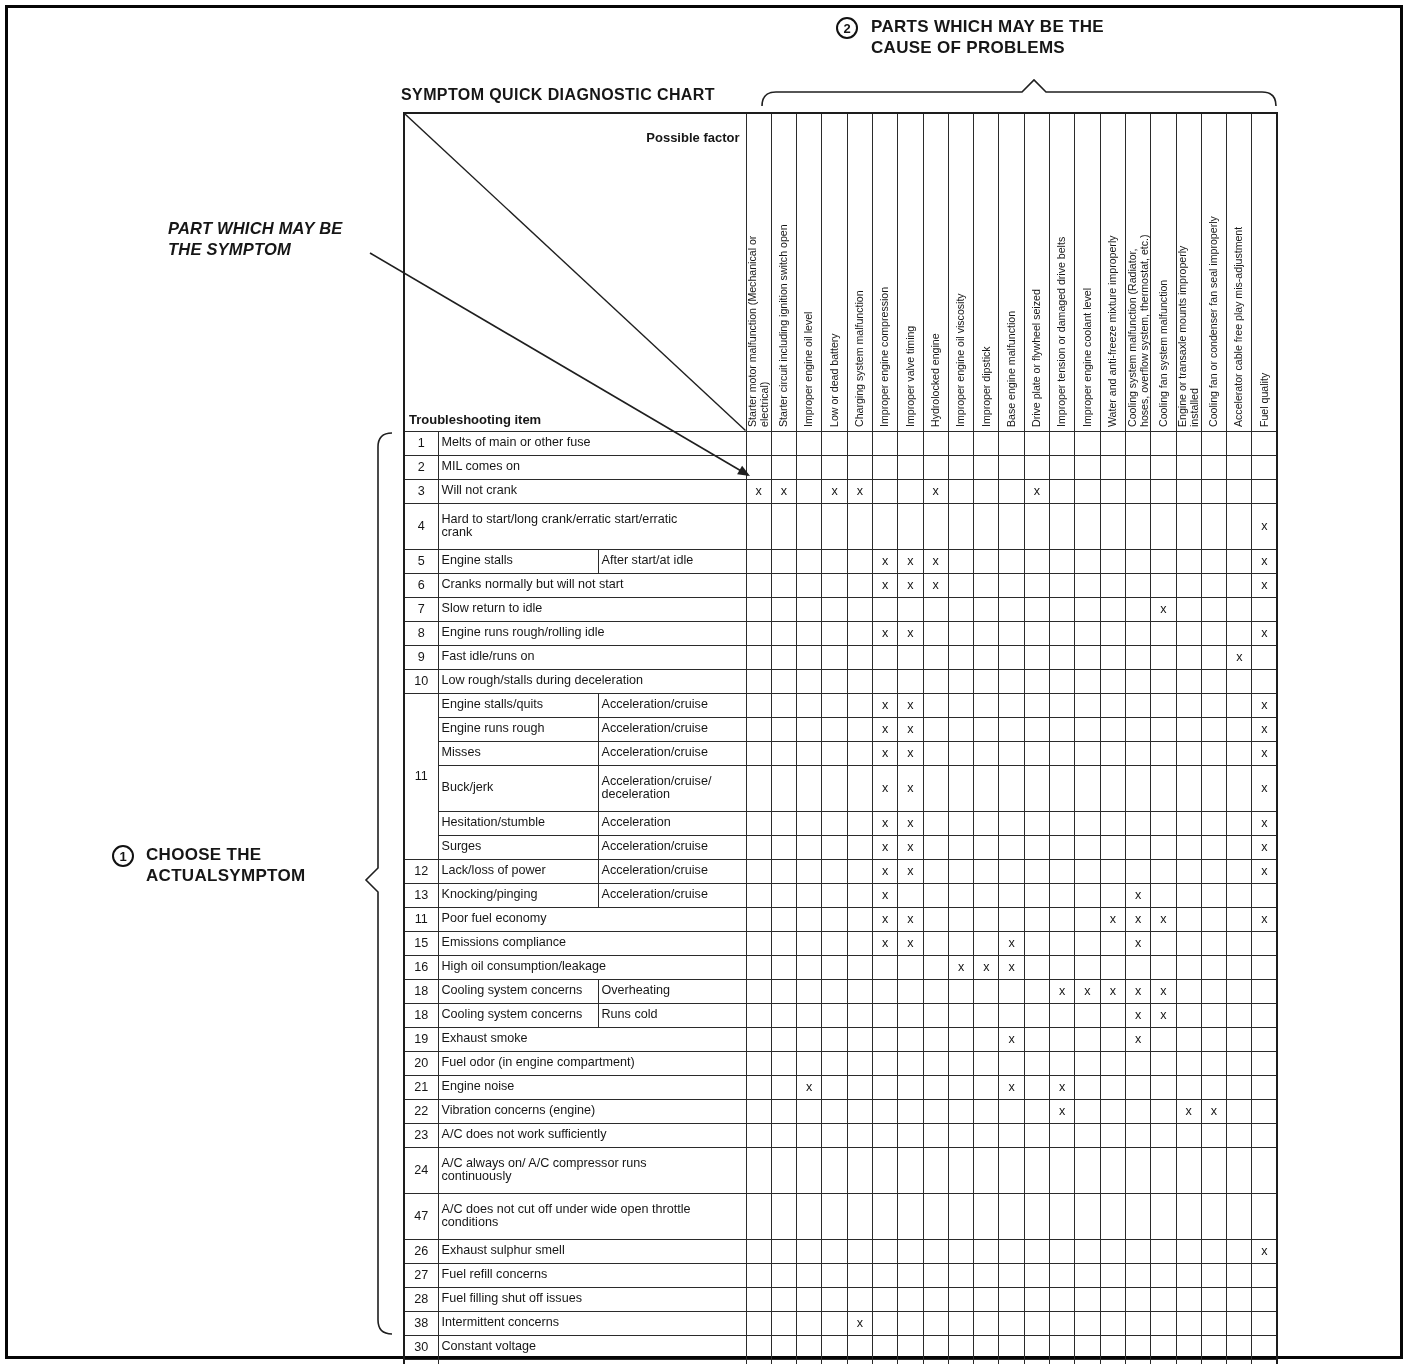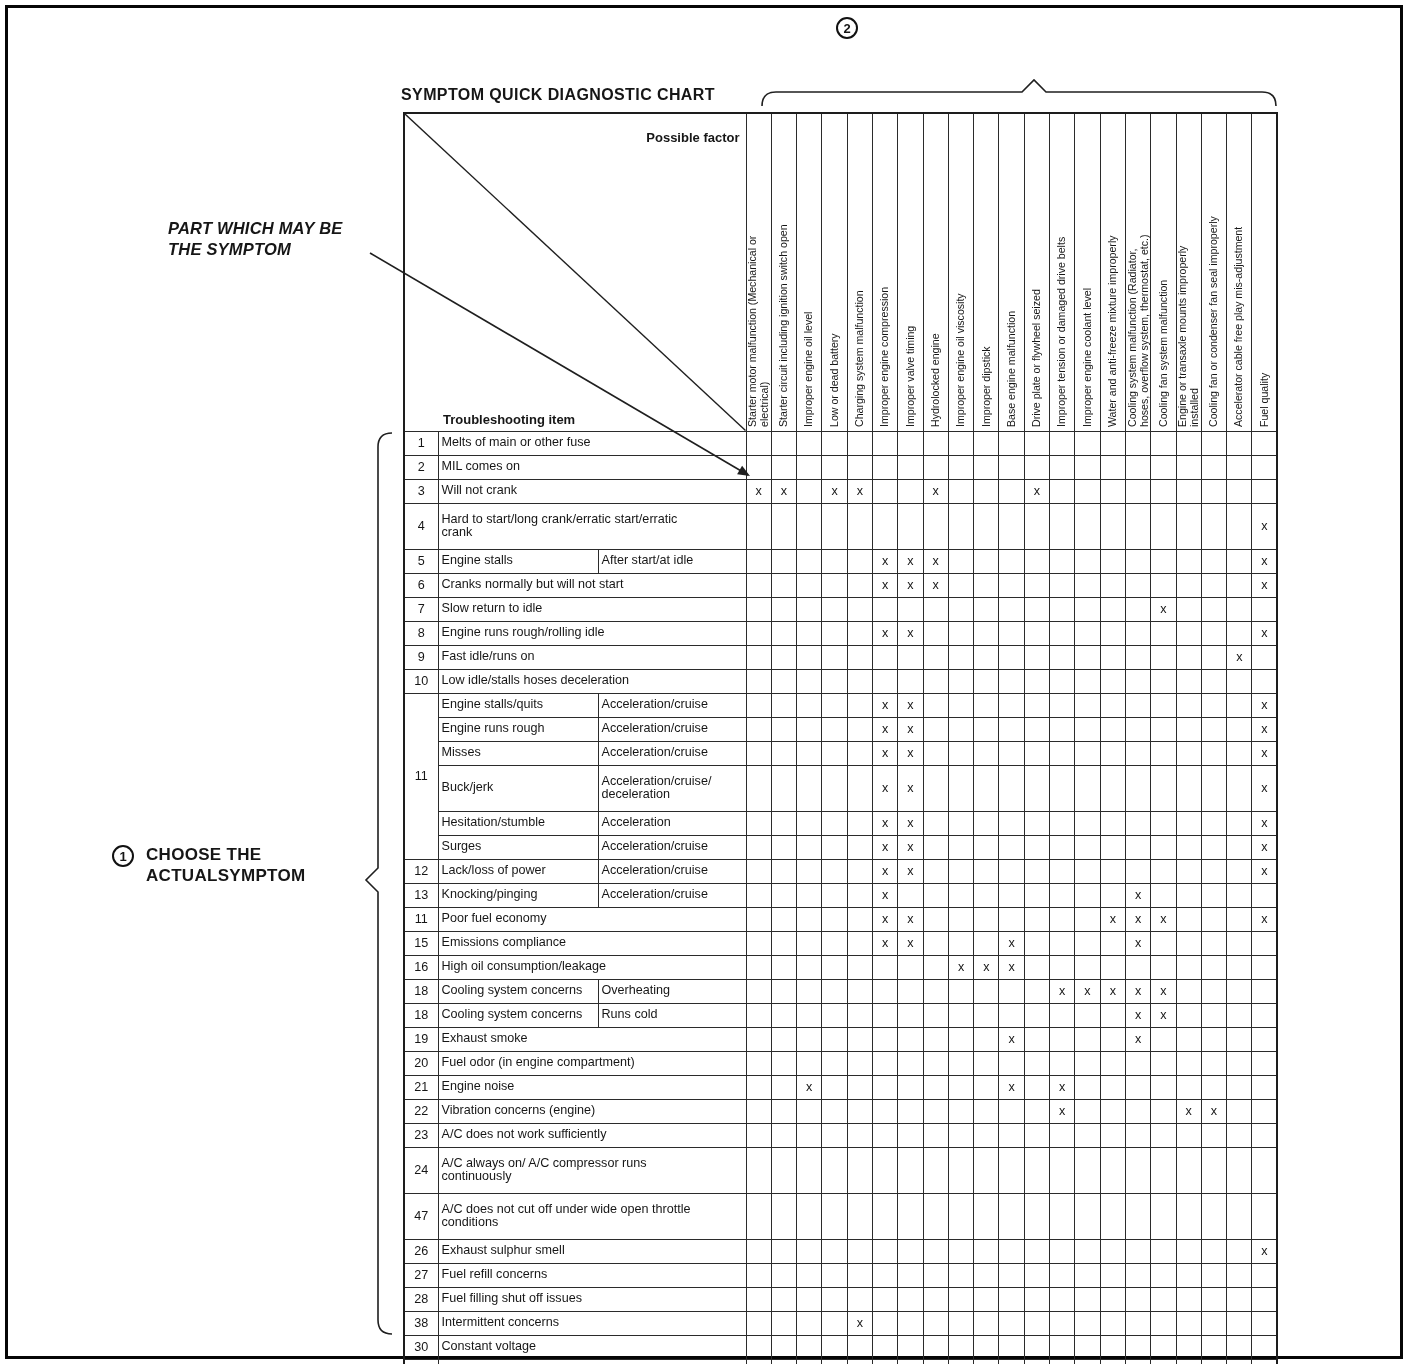--- a/index.html
+++ b/index.html
@@ -18,21 +18,21 @@
         align-items:center;justify-content:center;font-size:13px;font-weight:bold;flex:none;margin-top:1px;box-sizing:border-box;}
 
   
   table.chart{position:absolute;left:403px;top:112px;width:874px;border-collapse:collapse;
               table-layout:fixed;border:2px solid #1d1d1d;}
   .chart th,.chart td{border:1px solid #2b2b2b;}
   .chart thead tr{height:318px;}
   .corner{position:relative;padding:0;text-decoration:underline;}
   .corner svg{position:absolute;left:0;top:0;width:100%;height:100%;}
   .pf{position:absolute;top:16px;right:6px;font-weight:bold;font-size:13px;}
-  .tsi{position:absolute;bottom:4px;left:4px;font-weight:bold;font-size:13px;margin-left:34px;}
+  .tsi{position:absolute;bottom:4px;left:4px;font-weight:bold;font-size:13px;}
   .factor-th{vertical-align:bottom;padding:0 0 4px 0;}
   .vtext{writing-mode:vertical-rl;transform:rotate(180deg);white-space:pre-line;
          font-size:10.6px;line-height:11.6px;height:306px;margin:0 auto;
          font-weight:normal;text-align:left;}
   .chart tbody td{height:21px;font-size:12.6px;padding:1px 3px;vertical-align:middle;}
   .chart tbody tr.h2 td{height:43px;}
   .num{text-align:center;padding:1px 0;}
   .item,.cond{white-space:pre-line;line-height:13.5px;}
   .mark{text-align:center;font-size:11.5px;padding:0;}
 
@@ -42,20 +42,22 @@
   .inkfill{fill:#1f1f1f;stroke:none;}
 </style>
 </head>
 <body>
 
 <div class="page">
   <div class="frame"></div>
 
   <div class="callout2">
     <span class="circ">2</span>
+    <div class="callout-text">PARTS WHICH MAY BE THE
+CAUSE OF PROBLEMS</div>
   </div>
 
   <div class="chart-title">SYMPTOM QUICK DIAGNOSTIC CHART</div>
 
   <div class="part-callout">PART WHICH MAY BE
 THE SYMPTOM</div>
 
   <div class="callout1">
     <span class="circ">1</span>
     <div class="callout-text">CHOOSE THE
@@ -389,21 +391,21 @@
           <td class="mark"></td>
           <td class="mark"></td>
           <td class="mark"></td>
           <td class="mark"></td>
           <td class="mark"></td>
           <td class="mark">x</td>
           <td class="mark"></td>
         </tr>
         <tr>
           <td class="num">10</td>
-          <td class="item" colspan="2">Low idle/stalls hoses deceleration</td>
+          <td class="item" colspan="2">Low rough/stalls during deceleration</td>
           <td class="mark"></td>
           <td class="mark"></td>
           <td class="mark"></td>
           <td class="mark"></td>
           <td class="mark"></td>
           <td class="mark"></td>
           <td class="mark"></td>
           <td class="mark"></td>
           <td class="mark"></td>
           <td class="mark"></td>

